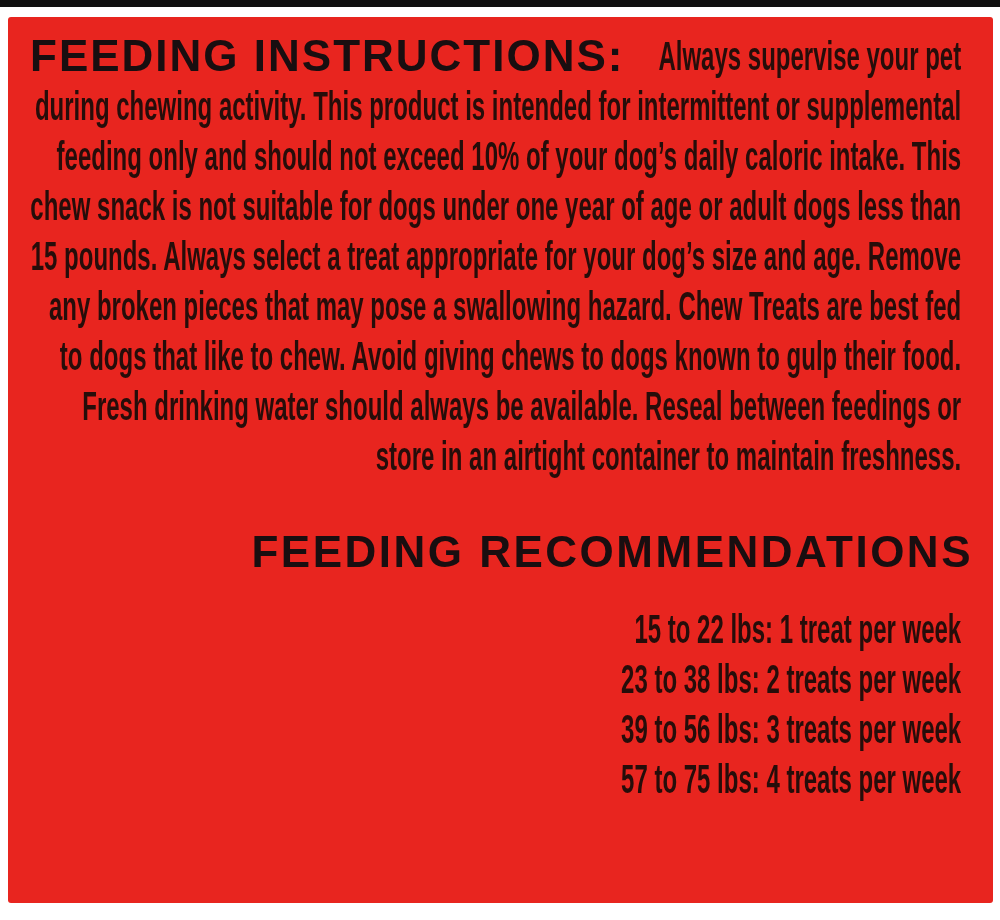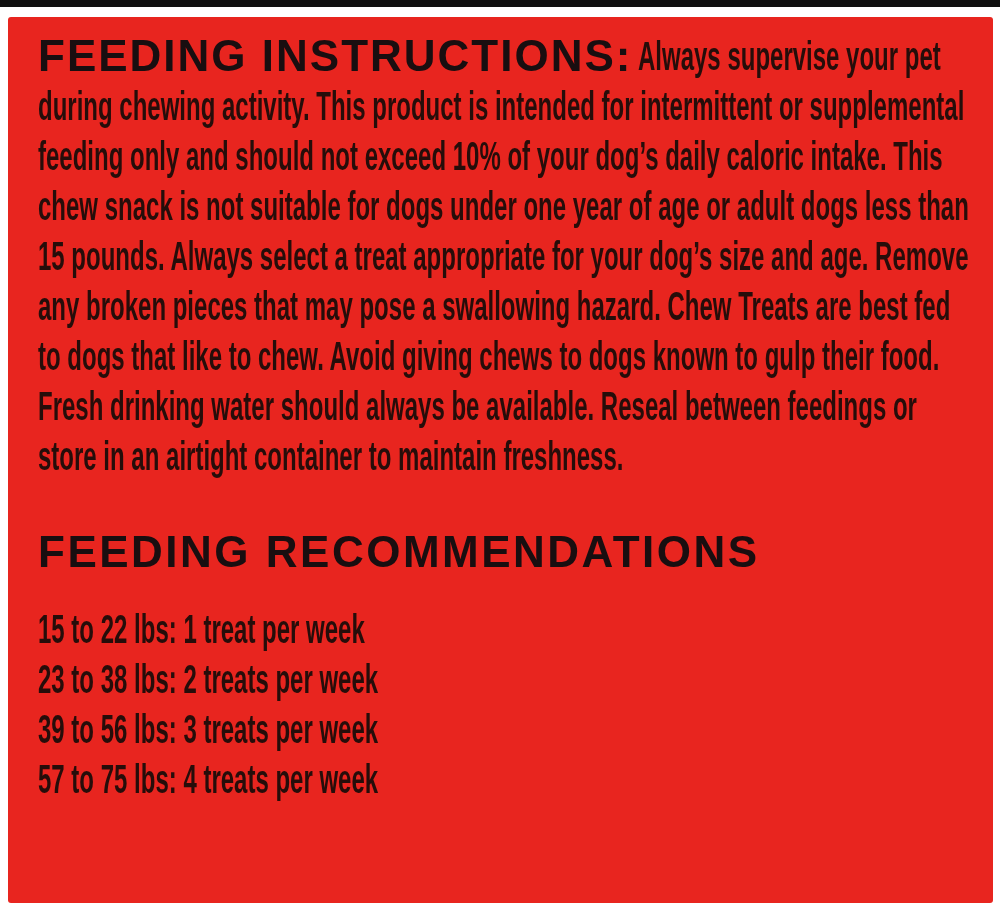--- a/index.html
+++ b/index.html
@@ -24,23 +24,24 @@
     background: var(--photo-edge-bar, #101010);
   }
   .panel {
     position: absolute;
     left: 8px;
     right: 7px;
     top: 17px;
     height: 886px;
     background: var(--background, #e8251f);
     border-radius: 3px;
-    padding: 14px 20px 0 30px;
+    padding: 14px 20px 0 22px;
     box-sizing: border-box;
     overflow: hidden;
+    text-align: right;
   }
   .instructions {
     position: relative;
   }
   .h1 {
     position: absolute;
     top: 0;
     left: 0;
     margin: 0;
     font-size: 44px;

